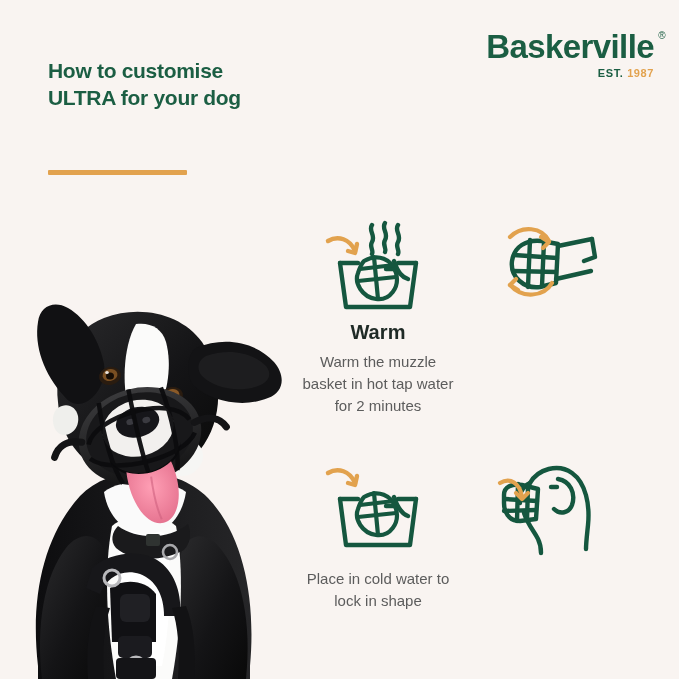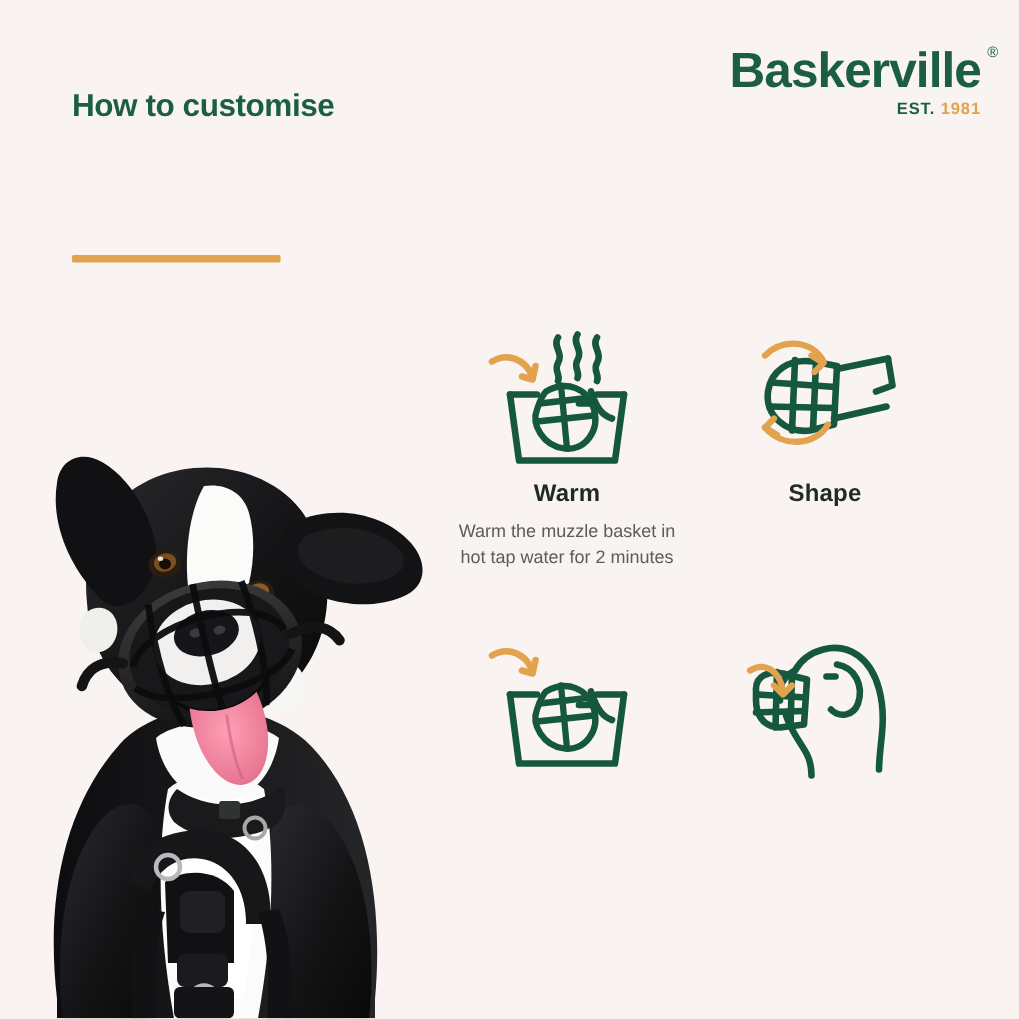--- a/index.html
+++ b/index.html
@@ -48,47 +48,48 @@
 
   
   .steps{
     position:absolute;left:292px;top:212px;width:344px;
   }
   .step-row{display:flex;}
   .step{width:172px;text-align:center;}
   .step .icon{height:105px;display:flex;align-items:center;justify-content:center;}
   .step .icon svg{display:block;}
   .step-title{
-    font-size:16px;font-weight:700;color:#1F2A26;margin-top:4px;
+    font-size:20px;font-weight:700;color:#1F2A26;margin-top:4px;
     letter-spacing:0.1px;
   }
   .step-desc{
-    font-size:12px;color:#5C5C5C;line-height:1.45;margin-top:7px;
+    font-size:15px;color:#5C5C5C;line-height:1.45;margin-top:7px;
     padding:0 6px;
   }
   .row-gap{height:40px;}
 </style>
 </head>
 <body>
 
 <div class="page">
 
   <div class="logo">
     <div class="logo-word">
       <span>Baskerville</span>
       <span class="logo-reg">®</span>
     </div>
     <div class="logo-sub">
       <span class="est">EST.</span>
-      <span class="year">1981</span>
+      <span class="year">1987</span>
     </div>
   </div>
 
   <div class="heading">
     <span>How to customise</span><br>
+    <span>ULTRA for your dog</span>
   </div>
   <div class="rule"></div>
 
   <div class="photo">
     <svg width="290" height="483" viewBox="0 0 290 483" xmlns="http://www.w3.org/2000/svg">
       <defs>
         <linearGradient id="fur" x1="0" y1="0" x2="1" y2="1">
           <stop offset="0%" stop-color="#2a2a2c"></stop>
           <stop offset="55%" stop-color="#141416"></stop>
           <stop offset="100%" stop-color="#090909"></stop>
@@ -243,21 +244,20 @@
             </g>
 
             <g fill="none" stroke="#E2A24E" stroke-width="4.2" stroke-linecap="round" stroke-linejoin="round">
               <path d="M14 20 C26 8 46 10 53 24"></path>
               <path d="M45 20 L53 25 L47 31"></path>
               <path d="M14 68 C26 82 48 80 56 66"></path>
               <path d="M20 62 L14 68 L22 73"></path>
             </g>
           </svg>
         </div>
-        <div class="step-title">Shape</div>
       </div>
 
     </div>
 
     <div class="row-gap"></div>
 
     <div class="step-row">
 
       <div class="step">
         <div class="icon">
@@ -277,20 +277,21 @@
               <path d="M34 56 L72 52"></path>
               <path d="M50 32 L54 74"></path>
             </g>
 
             <g fill="none" stroke="#E2A24E" stroke-width="4.4" stroke-linecap="round" stroke-linejoin="round">
               <path d="M4 12 C14 6 26 10 31 22"></path>
               <path d="M24 22 L31 24 L33 15"></path>
             </g>
           </svg>
         </div>
+        <div class="step-desc">Place in cold water to lock in shape</div>
       </div>
 
       <div class="step">
         <div class="icon">
           <svg width="108" height="96" viewBox="0 0 108 96" xmlns="http://www.w3.org/2000/svg">
             <g fill="none" stroke="#15573F" stroke-width="4.4" stroke-linecap="round" stroke-linejoin="round">
 
               <path d="M34 22 C42 8 62 2 76 12 C90 22 94 44 92 64 C91 74 90 82 90 88"></path>
               <path d="M34 22 C26 26 22 34 24 42"></path>
 

